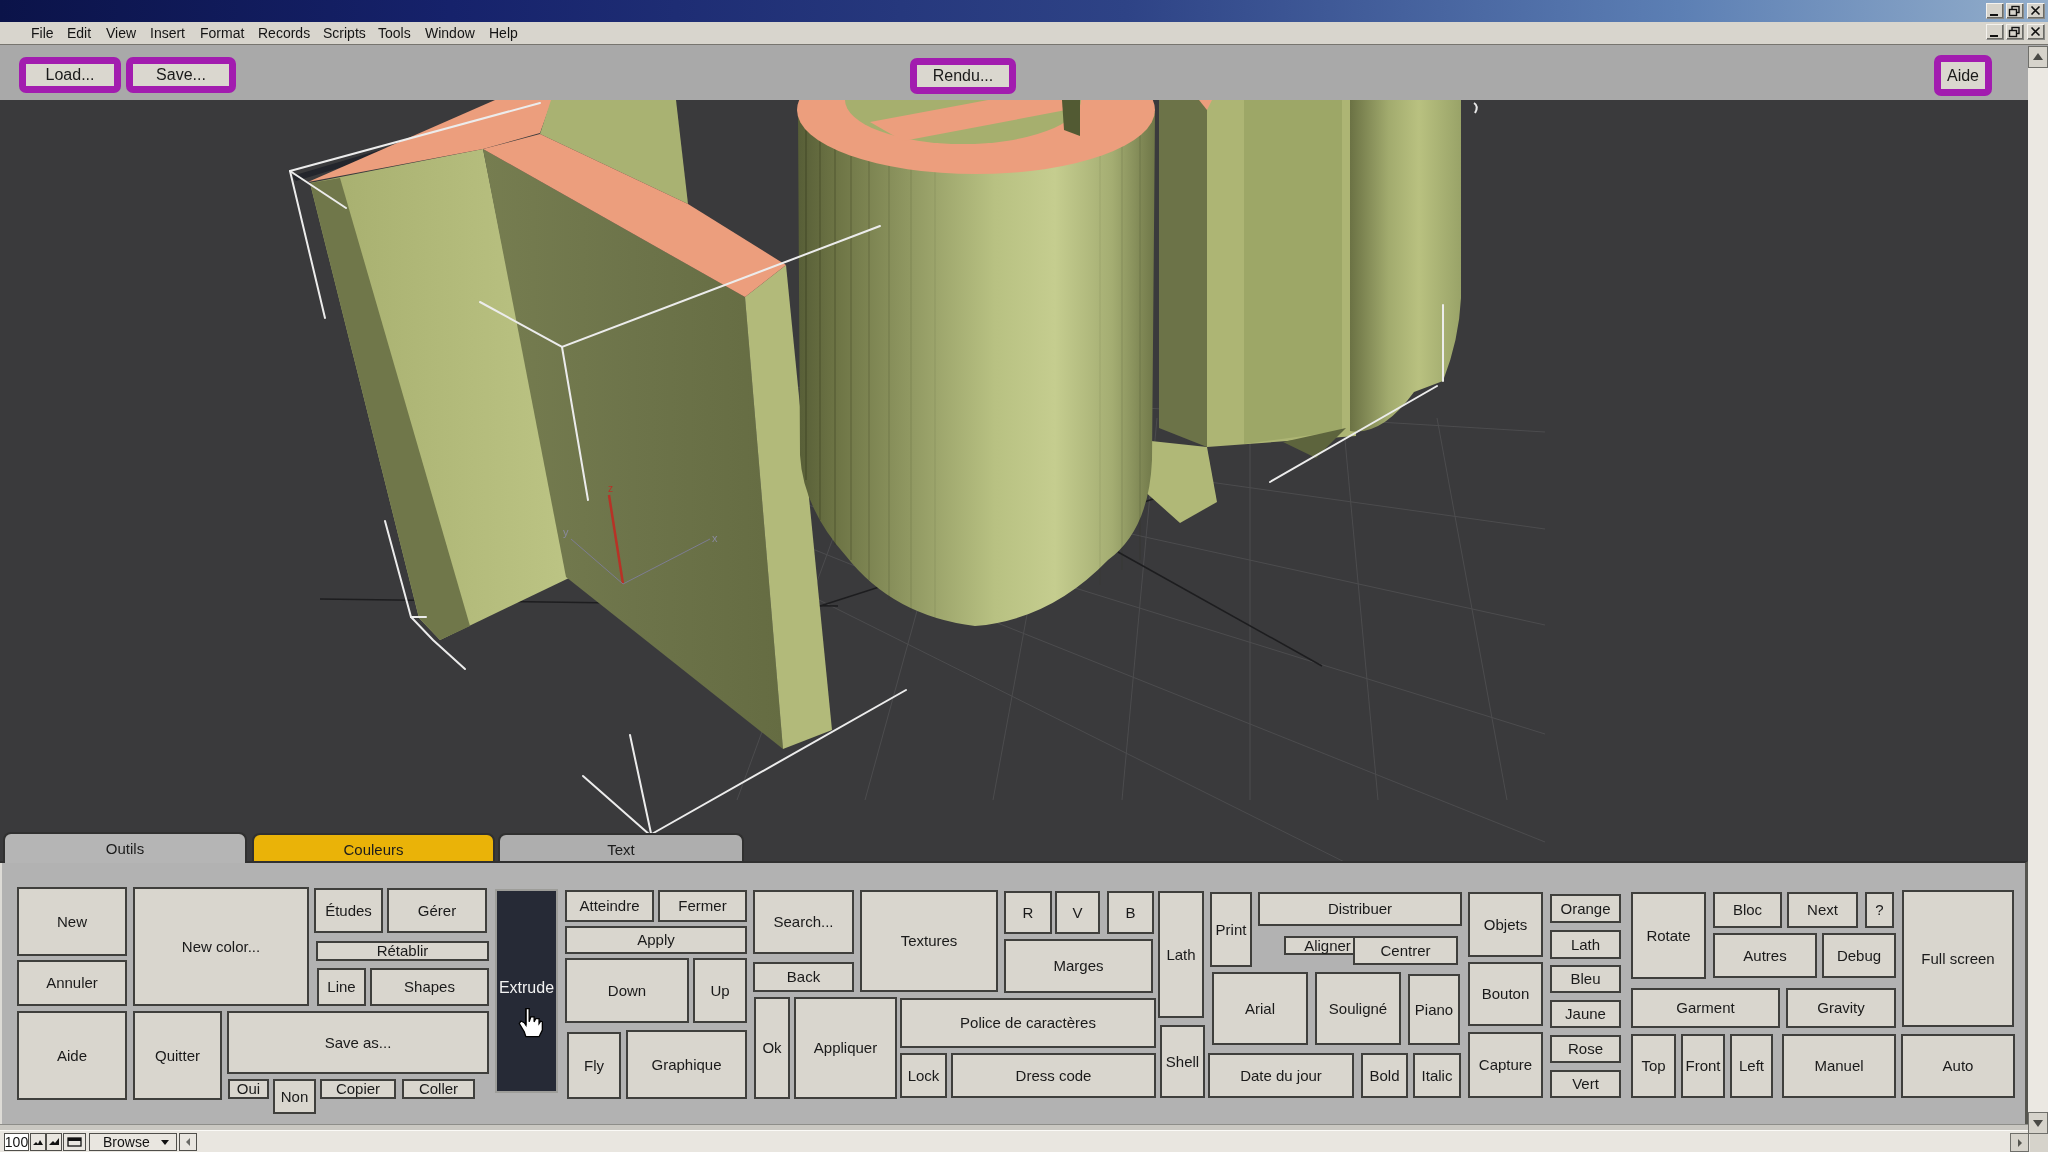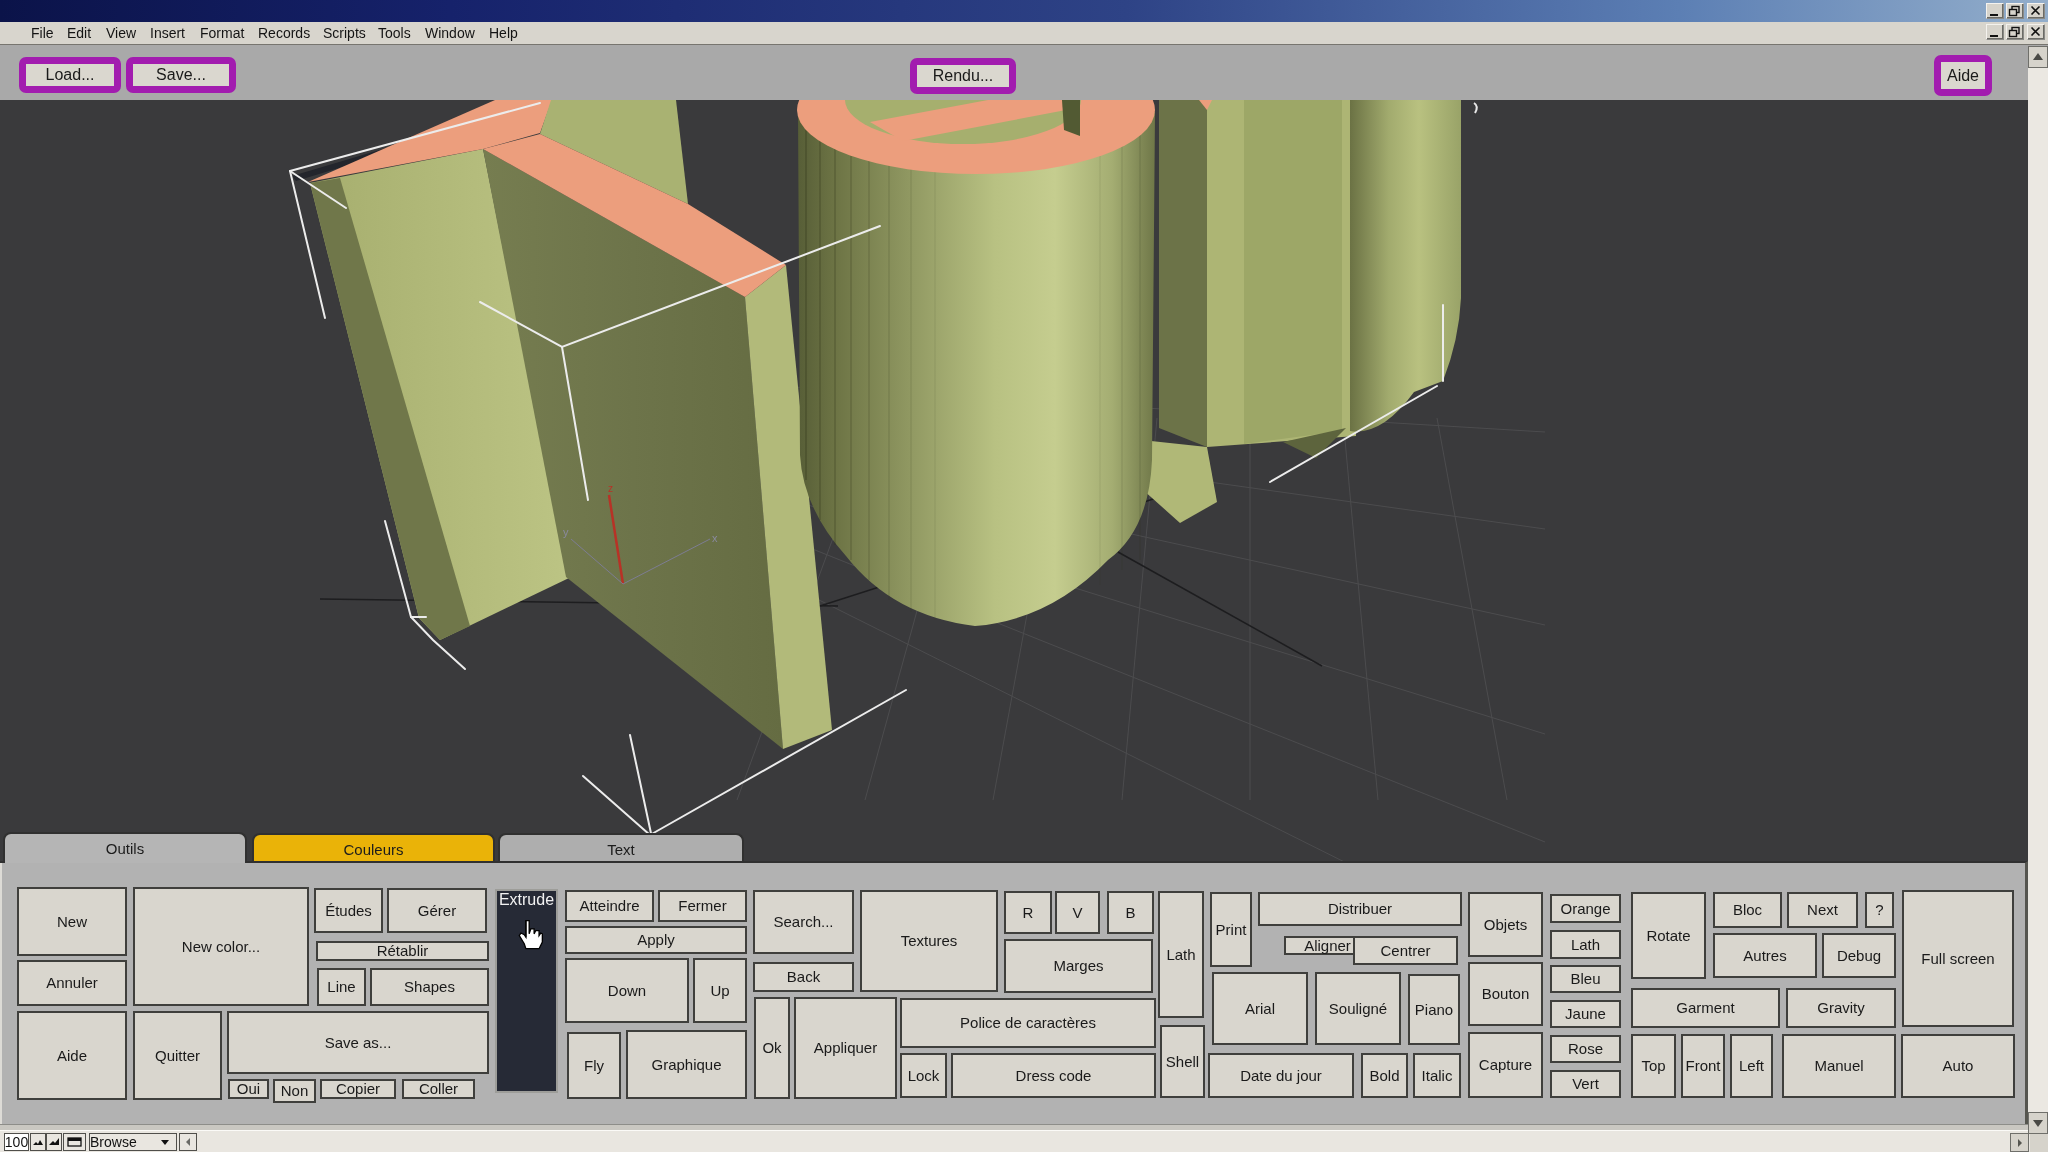--- a/index.html
+++ b/index.html
@@ -177,21 +177,21 @@
 <div class="pb" style="left:17px;top:1011px;width:110px;height:89px;font-size:15px">Aide</div>
 <div class="pb" style="left:133px;top:887px;width:176px;height:119px;font-size:15px">New color...</div>
 <div class="pb" style="left:133px;top:1011px;width:89px;height:89px;font-size:15px">Quitter</div>
 <div class="pb" style="left:314px;top:888px;width:69px;height:45px;font-size:15px">Études</div>
 <div class="pb" style="left:387px;top:888px;width:100px;height:45px;font-size:15px">Gérer</div>
 <div class="pb" style="left:316px;top:941px;width:173px;height:20px;font-size:15px">Rétablir</div>
 <div class="pb" style="left:317px;top:968px;width:49px;height:38px;font-size:15px">Line</div>
 <div class="pb" style="left:370px;top:968px;width:119px;height:38px;font-size:15px">Shapes</div>
 <div class="pb" style="left:227px;top:1011px;width:262px;height:63px;font-size:15px">Save as...</div>
 <div class="pb" style="left:228px;top:1079px;width:41px;height:20px;font-size:15px">Oui</div>
-<div class="pb" style="left:273px;top:1079px;width:43px;height:24px;font-size:15px">Non</div>
+<div class="pb" style="left:273px;top:1079px;width:43px;height:35px;font-size:15px">Non</div>
 <div class="pb" style="left:320px;top:1079px;width:76px;height:20px;font-size:15px">Copier</div>
 <div class="pb" style="left:402px;top:1079px;width:73px;height:20px;font-size:15px">Coller</div>
 <div class="pb" style="left:565px;top:890px;width:89px;height:32px;font-size:15px">Atteindre</div>
 <div class="pb" style="left:658px;top:890px;width:89px;height:32px;font-size:15px">Fermer</div>
 <div class="pb" style="left:565px;top:926px;width:182px;height:28px;font-size:15px">Apply</div>
 <div class="pb" style="left:565px;top:958px;width:124px;height:65px;font-size:15px">Down</div>
 <div class="pb" style="left:693px;top:958px;width:54px;height:65px;font-size:15px">Up</div>
 <div class="pb" style="left:567px;top:1032px;width:54px;height:67px;font-size:15px">Fly</div>
 <div class="pb" style="left:626px;top:1030px;width:121px;height:69px;font-size:15px">Graphique</div>
 <div class="pb" style="left:753px;top:890px;width:101px;height:64px;font-size:15px">Search...</div>
@@ -235,21 +235,21 @@
 <div class="pb" style="left:1822px;top:933px;width:74px;height:45px;font-size:15px">Debug</div>
 <div class="pb" style="left:1631px;top:988px;width:149px;height:40px;font-size:15px">Garment</div>
 <div class="pb" style="left:1786px;top:988px;width:110px;height:40px;font-size:15px">Gravity</div>
 <div class="pb" style="left:1631px;top:1034px;width:45px;height:64px;font-size:15px">Top</div>
 <div class="pb" style="left:1681px;top:1034px;width:44px;height:64px;font-size:15px">Front</div>
 <div class="pb" style="left:1730px;top:1034px;width:43px;height:64px;font-size:15px">Left</div>
 <div class="pb" style="left:1782px;top:1034px;width:114px;height:64px;font-size:15px">Manuel</div>
 <div class="pb" style="left:1902px;top:890px;width:112px;height:137px;font-size:15px">Full screen</div>
 <div class="pb" style="left:1901px;top:1034px;width:114px;height:64px;font-size:15px">Auto</div>
   <div id="extrude">
-    <div style="">Extrude</div>
+    <div style="margin-top:88px">Extrude</div>
     <svg width="28" height="33" style="margin-top:10px;margin-left:6px" viewBox="0 0 17 20">
       <path d="M6 1 L8 1 L8 9 L9 6 L11 6 L11 9 L12 7 L14 7 L14 10 L15 8.5 L16 9 L16 14 L14 18 L6 18 L5 15 L2 10 L3 8.5 L5 9.5 L6 11 Z" fill="#ffffff" stroke="#000" stroke-width="0.8"></path>
       <path d="M6 1 L6 11" stroke="#000" stroke-width="0.8" fill="none"></path>
     </svg>
   </div>
   <div id="strip"></div>
   <div id="statusbar"></div>
     <div class="sb" style="left:4px;width:25px;background:#fff">100</div>
     <div class="sb" style="left:30px;width:16px">
       <svg width="12" height="10">
@@ -260,21 +260,21 @@
       <svg width="12" height="10">
         <path d="M1 8 L5 4 L7 6 L11 1 L11 8 Z" fill="#111"></path>
       </svg>
     </div>
     <div class="sb" style="left:63px;width:23px">
       <svg width="16" height="11">
         <rect x="1" y="1" width="13" height="8" fill="none" stroke="#111" stroke-width="1.3"></rect>
         <rect x="1" y="1" width="13" height="3" fill="#111"></rect>
       </svg>
     </div>
-    <div class="sb" style="left:89px;width:88px;justify-content:flex-start;padding-left:0">Browse<svg width="9" height="7" style="position:absolute;right:6px">
+    <div class="sb" style="left:89px;width:88px;justify-content:flex-start;padding-left:13px">Browse<svg width="9" height="7" style="position:absolute;right:6px">
         <path d="M0 1 L8 1 L4 6 Z" fill="#111"></path>
       </svg></div>
     <div class="sb" style="left:179px;width:18px">
       <svg width="8" height="10">
         <path d="M6 1 L2 5 L6 9 Z" fill="#6a6a66"></path>
       </svg>
     </div>
   <div id="vscroll"></div>
   <div class="sarrow" style="top:46px">
       <svg width="10" height="8">

